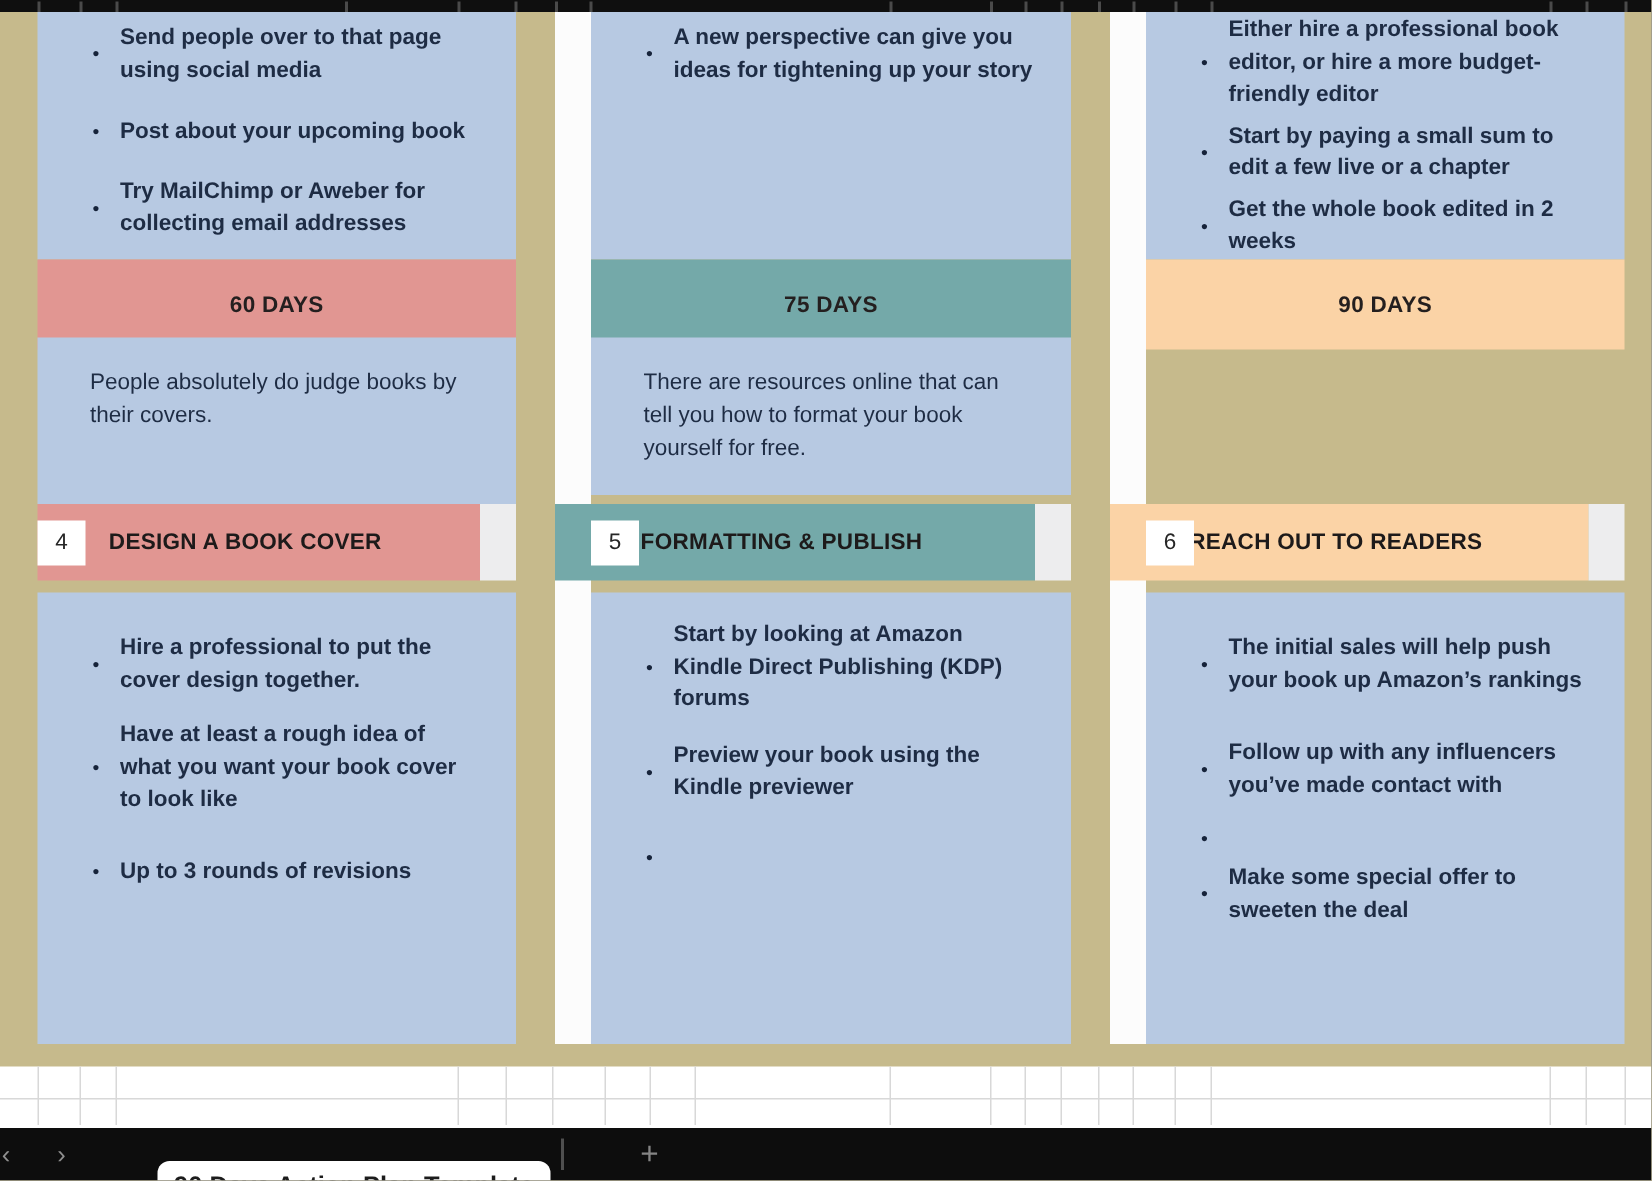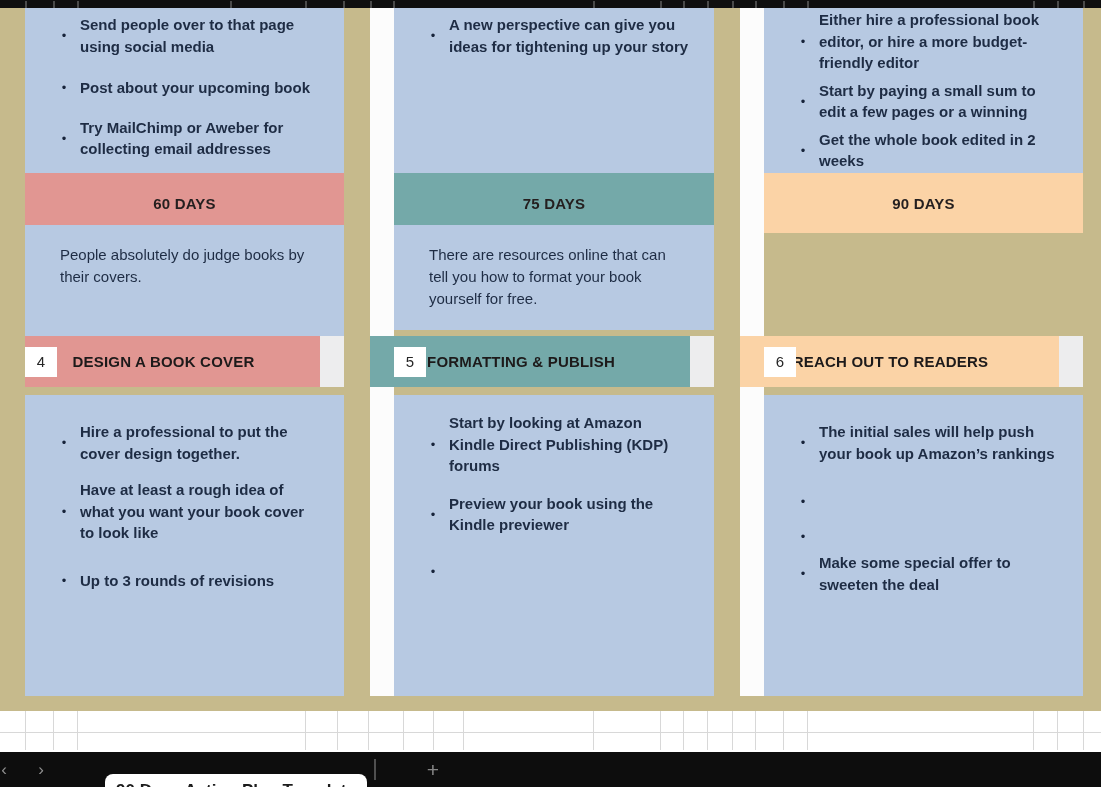--- a/index.html
+++ b/index.html
@@ -187,21 +187,21 @@
     <div class="list lt3">
       <div class="li">
         <span class="dot">•</span>
         <span class="txt">Either hire a professional book
 editor, or hire a more budget-
 friendly editor</span>
       </div>
       <div class="li">
         <span class="dot">•</span>
         <span class="txt">Start by paying a small sum to
-edit a few pages or a winning</span>
+edit a few live or a chapter</span>
       </div>
       <div class="li">
         <span class="dot">•</span>
         <span class="txt">Get the whole book edited in 2
 weeks</span>
       </div>
     </div>
   </div>
   <div class="days c3">90 DAYS</div>
   <div class="sec s3">
@@ -211,20 +211,22 @@
   <div class="graycell g3"></div>
   <div class="blue bp c3">
     <div class="list lb3">
       <div class="li">
         <span class="dot">•</span>
         <span class="txt">The initial sales will help push
 your book up Amazon’s rankings</span>
       </div>
       <div class="li">
         <span class="dot">•</span>
+        <span class="txt">Follow up with any influencers
+you’ve made contact with</span>
       </div>
       <div class="li">
         <span class="dot">•</span>
       </div>
       <div class="li">
         <span class="dot">•</span>
         <span class="txt">Make some special offer to
 sweeten the deal</span>
       </div>
     </div>

